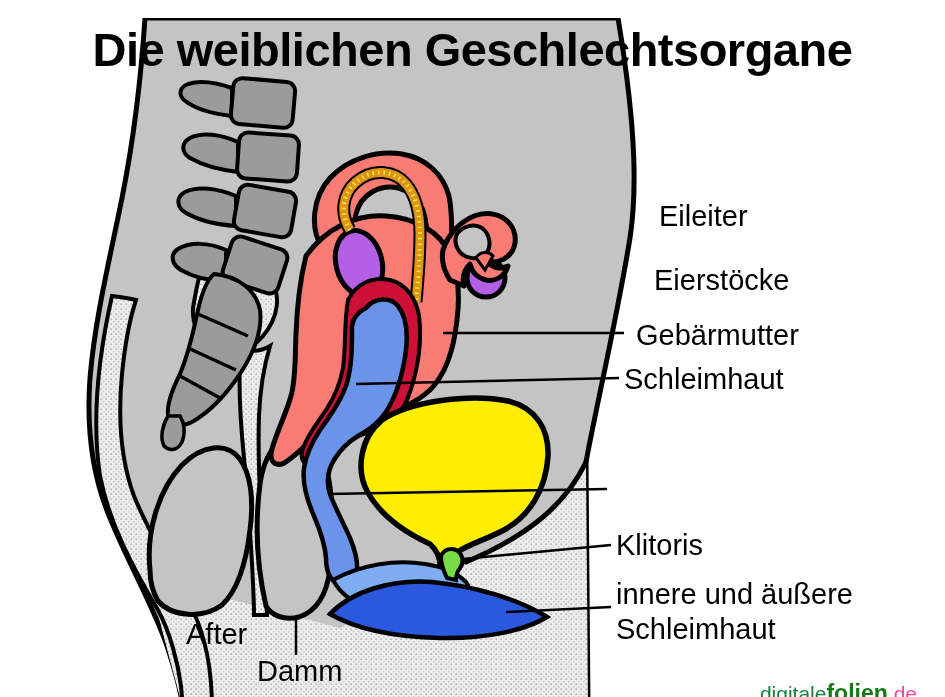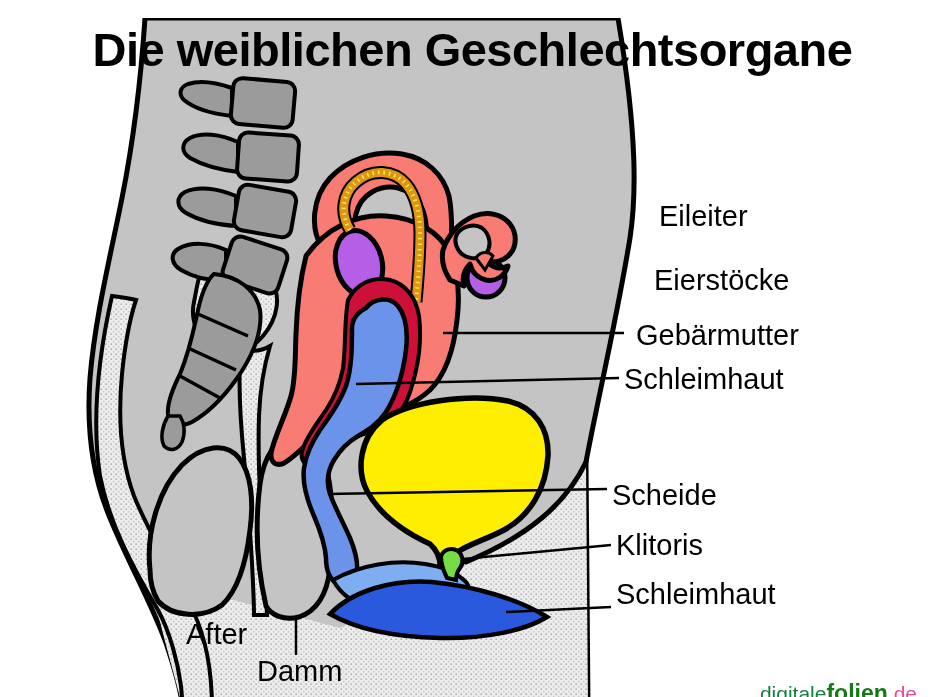--- a/index.html
+++ b/index.html
@@ -150,23 +150,23 @@
 
   <path stroke="#000" stroke-width="7" d="M 180,692 L 597,692"></path>
 </svg>
 
 <div id="page-title" class="txt">Die weiblichen Geschlechtsorgane</div>
 
 <div class="txt lbl" style="left:659px;top:181px">Eileiter</div>
 <div class="txt lbl" style="left:654px;top:245px">Eierstöcke</div>
 <div class="txt lbl" style="left:636px;top:300px">Gebärmutter</div>
 <div class="txt lbl" style="left:624px;top:344px">Schleimhaut</div>
-<div class="txt lbl" style="left:612px;top:460px">Scheide</div>
 <div class="txt lbl" style="left:616px;top:510px">Klitoris</div>
 <div class="txt lbl" id="label-schamlippen" style="left:616px;top:559px">
+  <span>innere und äußere</span>
   <span>Schleimhaut</span>
 </div>
 <div class="txt lbl" style="left:186px;top:599px">After</div>
 <div class="txt lbl" style="left:257px;top:636px">Damm</div>
 
 <div id="logo" class="txt">
   <span style="color: #15803d;">digitale</span>
       <span class="bold" style="color: rgb(21, 122, 21); text-align: center;">folien</span>
       <span style="color: #ec4899;">.de</span>
 </div>

